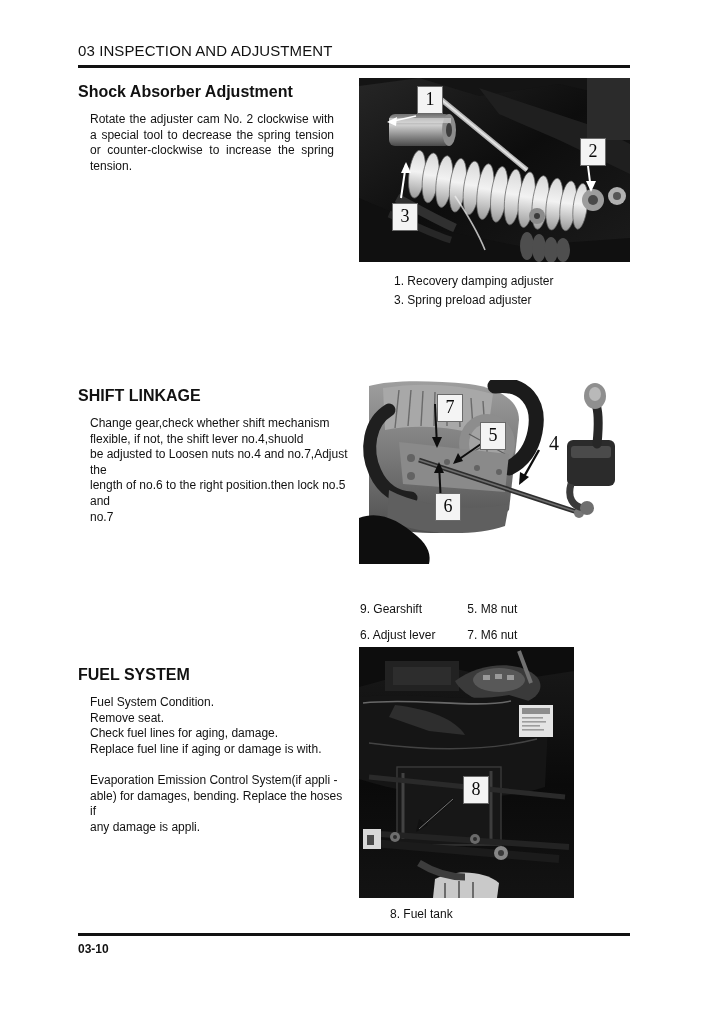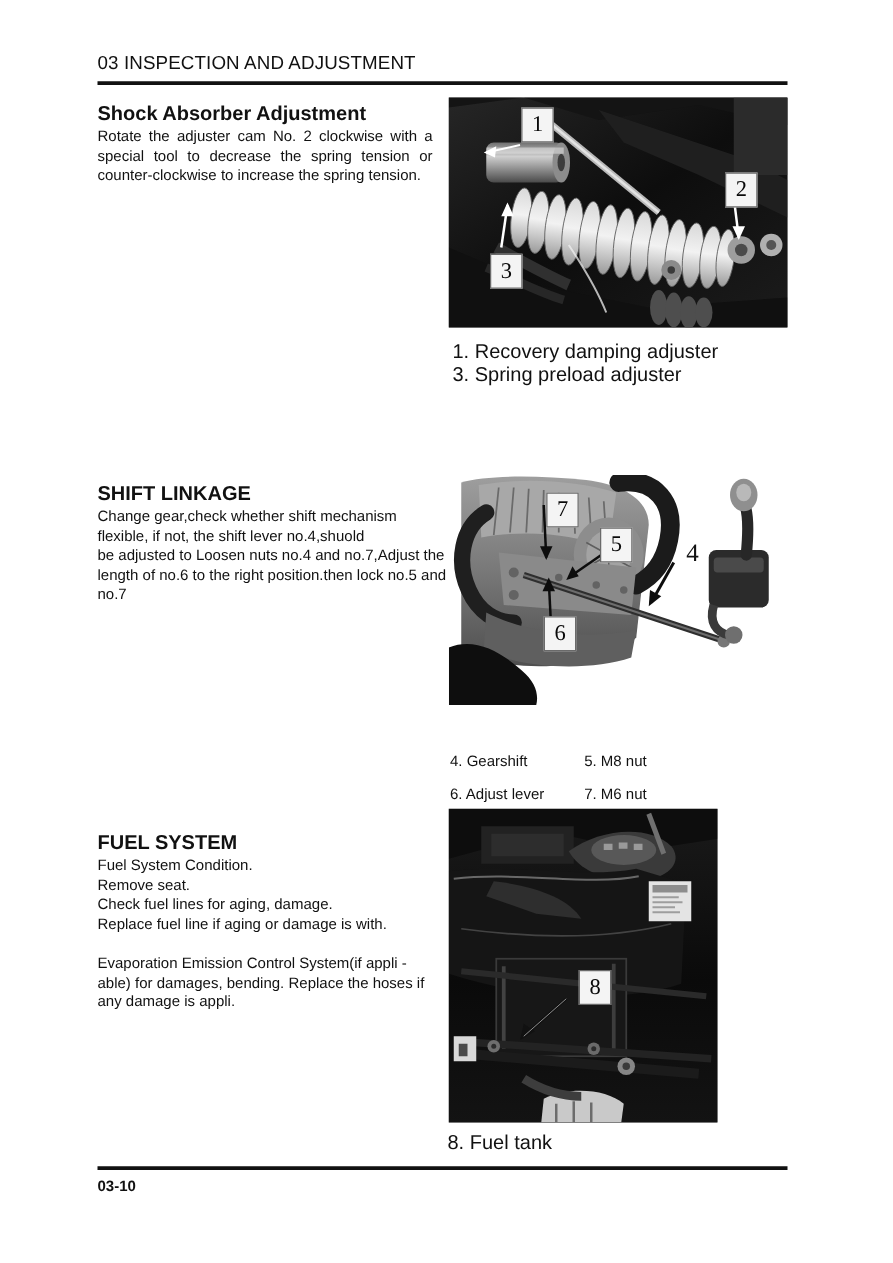--- a/index.html
+++ b/index.html
@@ -45,21 +45,21 @@
   
   .block-heading {
     font-size: 16px;
     font-weight: bold;
     margin: 0 0 2px 0;
     line-height: 16px;
   }
   .block-body {
     font-size: 12px;
     line-height: 15.6px;
-    margin: 0;
+    margin: 12px;
   }
   .justify {
     text-align: justify;
   }
 
   
   #shock-text {
     position: absolute;
     left: 78px;
     top: 84px;
@@ -78,22 +78,23 @@
   #fuel-text {
     position: absolute;
     left: 78px;
     top: 667px;
     width: 278px;
   }
 
   
   .caption-list {
     position: absolute;
-    font-size: 16px;
+    font-size: 12px;
     line-height: 19px;
+    margin-left: 32px;
   }
   #shock-captions { left: 362px; top: 272px; }
   #fuel-caption   { left: 358px; top: 905px; }
 
   .caption-row {
     display: block;
     white-space: nowrap;
   }
 
   #shift-captions {
@@ -372,21 +373,21 @@
       <path d="M160,105 l1,-13 l9,5 z" fill="#0d0d0d"></path>
     </svg>
     <div class="callout" style="left:78px; top:14px;">7</div>
     <div class="callout" style="left:121px; top:42px;">5</div>
     <div class="callout" style="left:76px; top:113px;">6</div>
     <div class="callout plain" style="left:183px; top:50px;">4</div>
   </div>
 
   <div id="shift-captions">
     <div>
-      <span class="cap-col1">4. Gearshift</span>
+      <span class="cap-col1">9. Gearshift</span>
       <span class="cap-col2">5. M8 nut</span>
     </div>
     <div>
       <span class="cap-col1">6. Adjust  lever</span>
       <span class="cap-col2">7. M6 nut</span>
     </div>
   </div>
 
   <div id="fuel-text">
     <p class="block-heading">FUEL SYSTEM</p>

